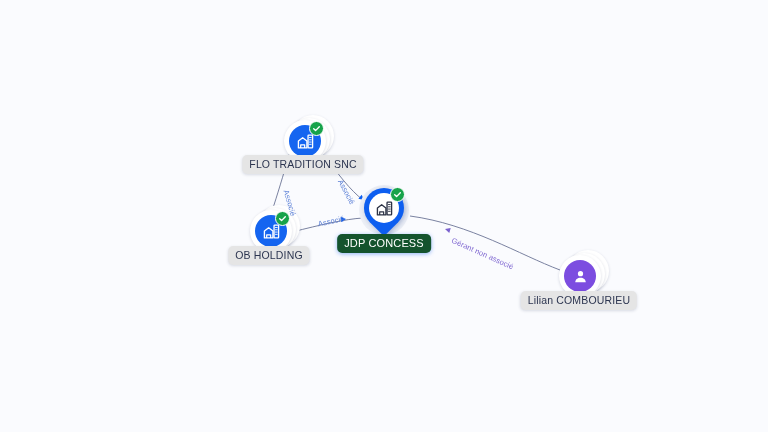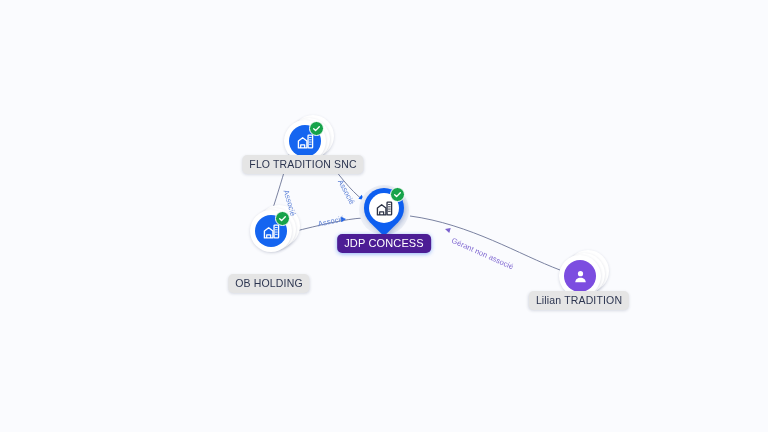--- a/index.html
+++ b/index.html
@@ -143,21 +143,21 @@
     white-space: nowrap;
     background: #e5e5e5;
     color: #2c3550;
     font-size: 10.5px;
     letter-spacing: 0.15px;
     padding: 3px 7px 4px 7px;
     border-radius: 5px;
     box-shadow: 0 1px 3px rgba(40,50,90,0.16);
   }
   .node-label.selected {
-    background: #4c1d95;
+    background: #14532d;
     color: #ffffff;
     font-size: 11px;
     box-shadow: 0 1px 4px rgba(13,94,240,0.45);
   }
 
   .edge-label {
     position: absolute;
     white-space: nowrap;
     font-size: 7.5px;
     letter-spacing: 0.1px;
@@ -255,18 +255,18 @@
           </div>
         </div>
       </div>
     </div>
   <div id="label-layer">
       <div class="edge-label assoc" style="left: 286px; top: 190px; transform: translateY(-50%) rotate(74deg);">Associé</div>
       <div class="edge-label assoc" style="left: 340px; top: 180px; transform: translateY(-50%) rotate(62deg);">Associé</div>
       <div class="edge-label assoc" style="left: 318px; top: 224px; transform: translateY(-50%) rotate(-12deg);">Associé</div>
       <div class="edge-label gerant" style="left: 452px; top: 240px; transform: translateY(-50%) rotate(24deg);">Gérant non associé</div>
       <div class="node-label" style="left: 303px; top: 155px;">FLO TRADITION SNC</div>
-      <div class="node-label" style="left: 269px; top: 246px; margin-top: 28px;">OB HOLDING</div>
+      <div class="node-label" style="left: 269px; top: 246px;">OB HOLDING</div>
       <div class="node-label selected" style="left: 384px; top: 234px;">JDP CONCESS</div>
-      <div class="node-label" style="left: 579px; top: 291px;">Lilian TRADITION</div>
+      <div class="node-label" style="left: 579px; top: 291px;">Lilian COMBOURIEU</div>
     </div>
 
 </div>
 
 </body></html>

